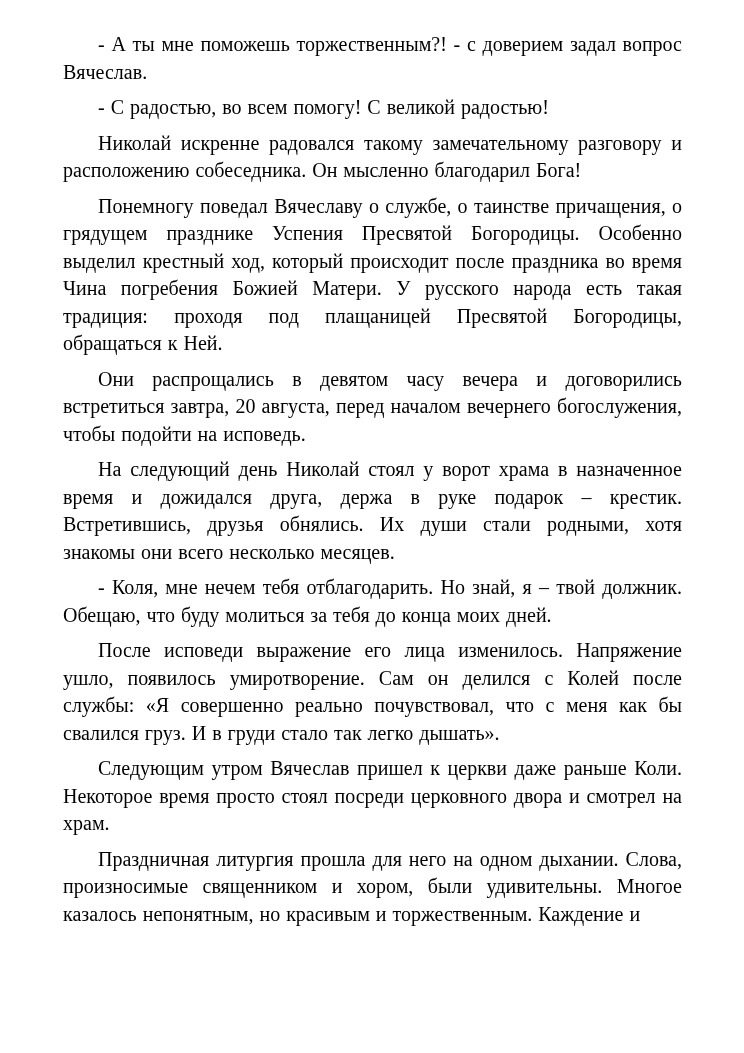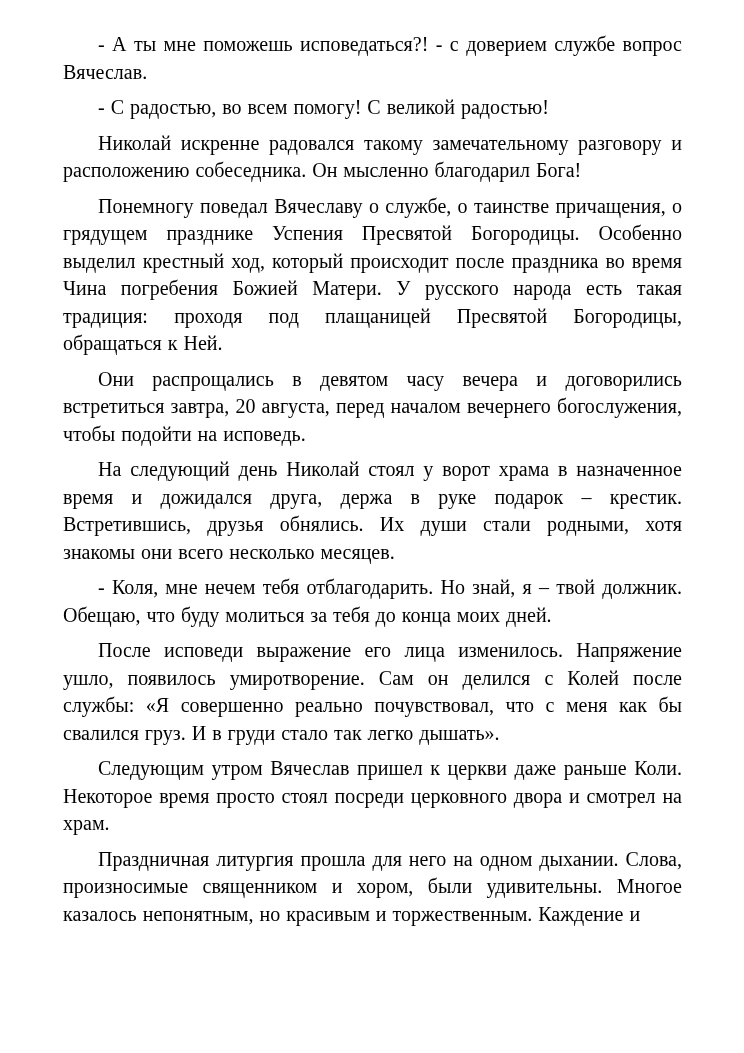--- a/index.html
+++ b/index.html
@@ -46,21 +46,21 @@
     font-weight: 700;
     font-size: 13px;
     color: #1a1a1a;
   }
 </style>
 </head>
 <body>
 
 <div class="page">
   <div class="text-block">
-    <p>- А ты мне поможешь исповедаться?! - с доверием службе вопрос Вячеслав.</p>
+    <p>- А ты мне поможешь торжественным?! - с доверием задал вопрос Вячеслав.</p>
     <p>- С радостью, во всем помогу! С великой радостью!</p>
     <p>Николай искренне радовался такому замечательному разговору и расположению собеседника. Он мысленно благодарил Бога!</p>
     <p>Понемногу поведал Вячеславу о службе, о таинстве причащения, о грядущем празднике Успения Пресвятой Богородицы. Особенно выделил крестный ход, который происходит после праздника во время Чина погребения Божией Матери. У русского народа есть такая традиция: проходя под плащаницей Пресвятой Богородицы, обращаться к Ней.</p>
     <p>Они распрощались в девятом часу вечера и договорились встретиться завтра, 20 августа, перед началом вечернего богослужения, чтобы подойти на исповедь.</p>
     <p>На следующий день Николай стоял у ворот храма в назначенное время и дожидался друга, держа в руке подарок – крестик. Встретившись, друзья обнялись. Их души стали родными, хотя знакомы они всего несколько месяцев.</p>
     <p>- Коля, мне нечем тебя отблагодарить. Но знай, я – твой должник. Обещаю, что буду молиться за тебя до конца моих дней.</p>
     <p>После исповеди выражение его лица изменилось. Напряжение ушло, появилось умиротворение. Сам он делился с Колей после службы: «Я совершенно реально почувствовал, что с меня как бы свалился груз. И в груди стало так легко дышать».</p>
     <p>Следующим утром Вячеслав пришел к церкви даже раньше Коли. Некоторое время просто стоял посреди церковного двора и смотрел на храм.</p>
     <p>Праздничная литургия прошла для него на одном дыхании. Слова, произносимые священником и хором, были удивительны. Многое казалось непонятным, но красивым и торжественным. Каждение и</p>
   </div>

